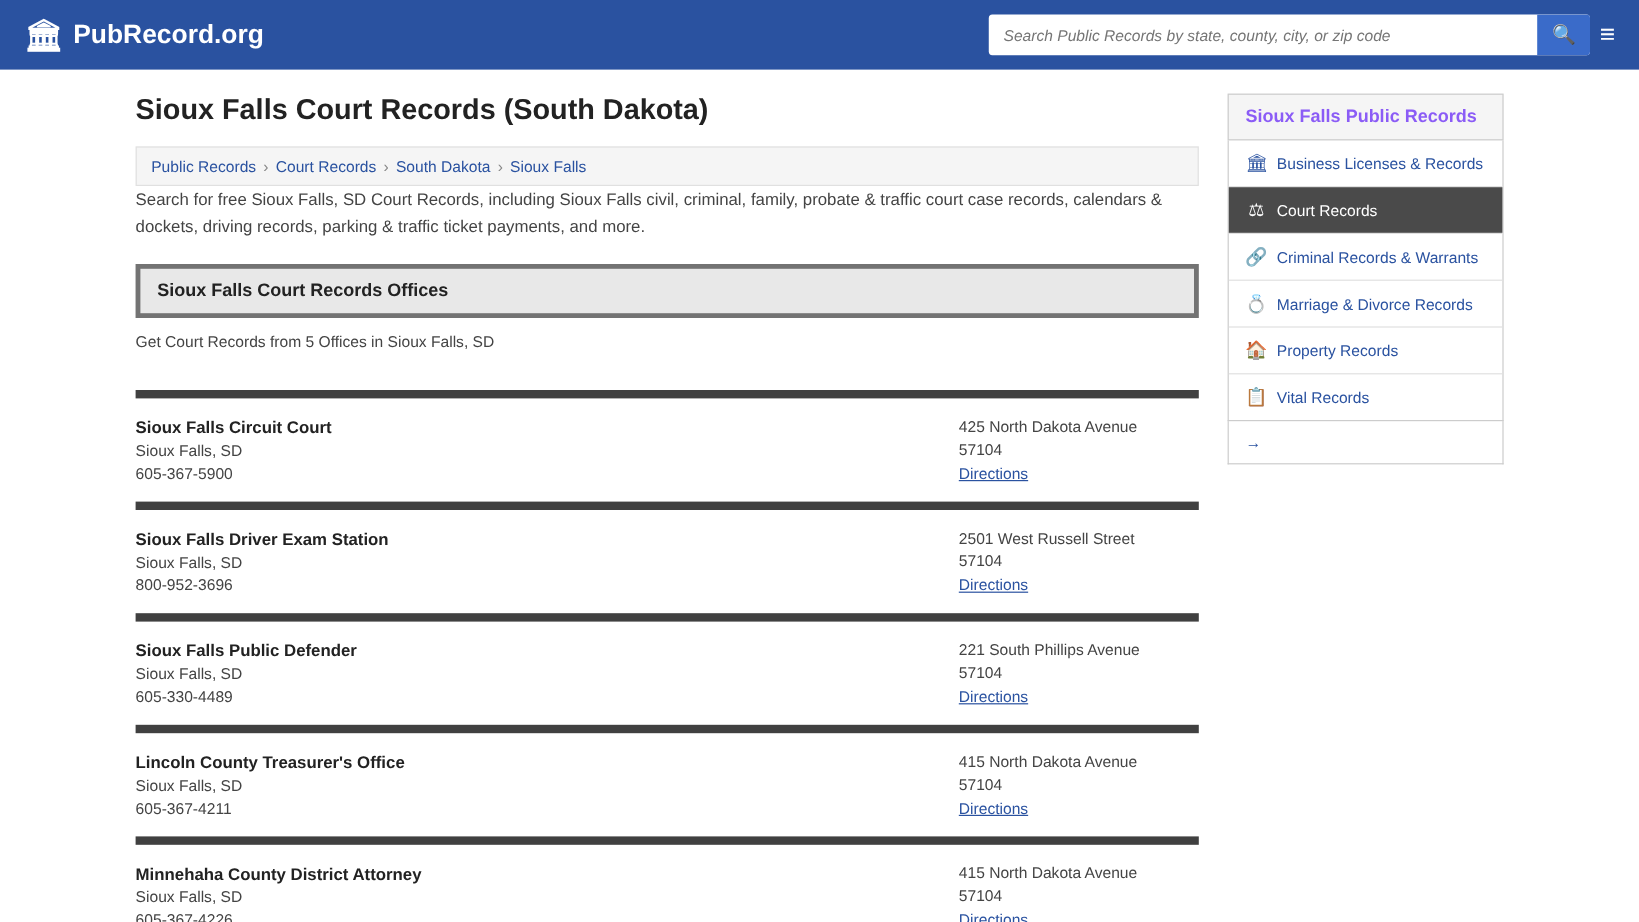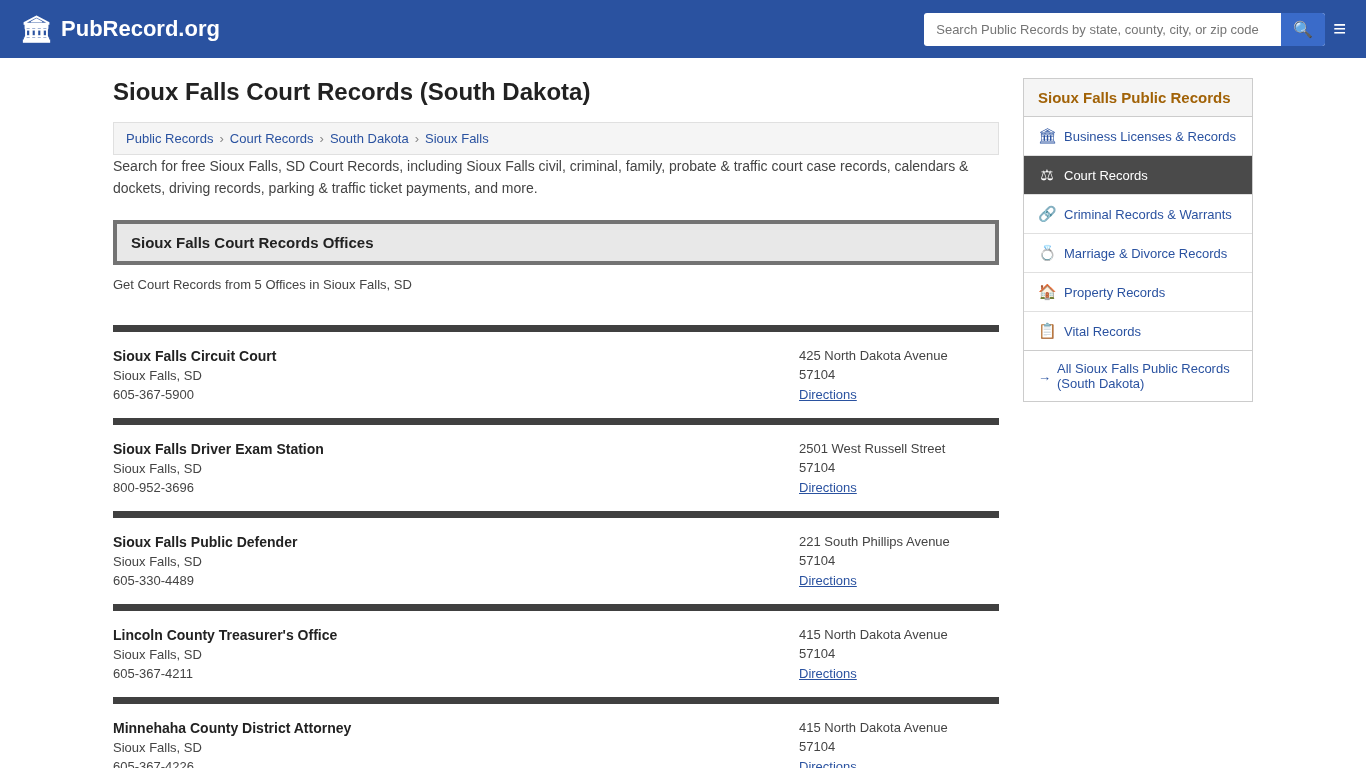--- a/index.html
+++ b/index.html
@@ -36,22 +36,23 @@
       align-items: center;
       background: #fff;
       border-radius: 3px;
       overflow: hidden;
     }
     .search-input {
       border: none;
       outline: none;
       padding: 7px 12px;
       font-size: 13px;
-      width: 357px;
+      width: 457px;
       color: #555;
+      font-style: italic;
     }
     .search-btn {
       background: #3a6bc9;
       border: none;
       padding: 7px 12px;
       cursor: pointer;
       color: #fff;
       font-size: 16px;
     }
     .menu-btn {
@@ -173,21 +174,21 @@
     .sidebar {
       width: 230px;
       flex-shrink: 0;
     }
     .sidebar-title {
       background: #f5f5f5;
       border: 1px solid #ccc;
       padding: 10px 14px;
       font-size: 15px;
       font-weight: bold;
-      color: #a16207;
+      color: #8b5cf6;
       margin-bottom: 0;
     }
     .sidebar-menu {
       border: 1px solid #ccc;
       border-top: none;
       list-style: none;
     }
     .sidebar-menu li {
       border-bottom: 1px solid #e0e0e0;
     }
@@ -366,17 +367,16 @@
     </li>
         <li>
       <a href="#">
         <span class="menu-icon">📋</span>
         <span>Vital Records</span>
       </a>
     </li>
       </ul>
     <a href="#" class="sidebar-all-link">
       <span style="font-weight:bold;">→</span>
-      <span>All Sioux Falls Public Records (South Dakota)</span>
     </a>
   </aside>
 
 </div>
 
 </body></html>

